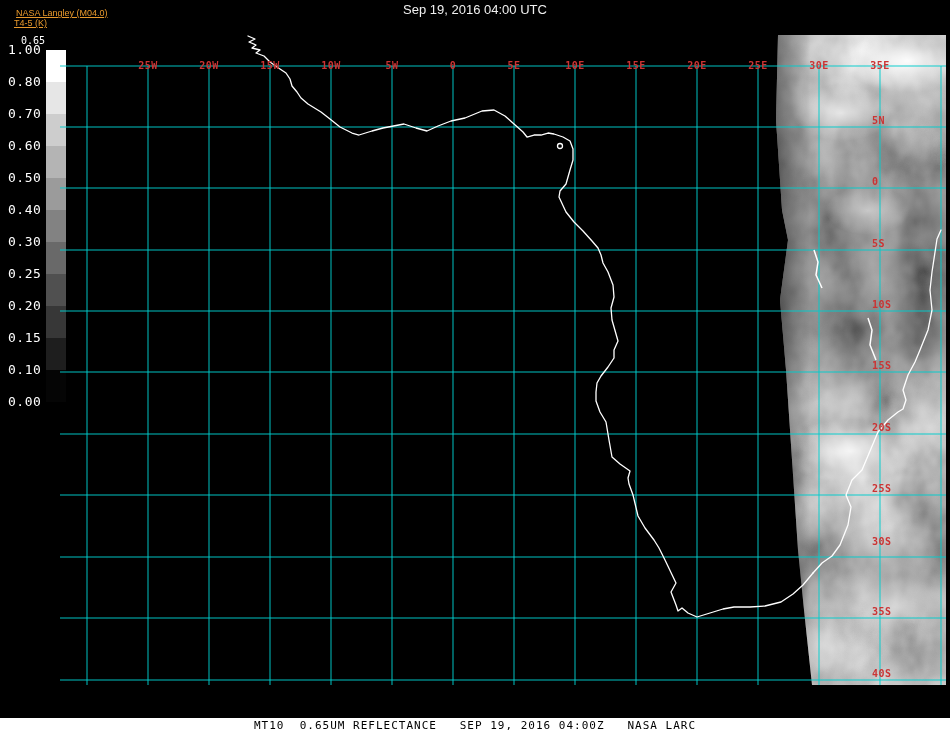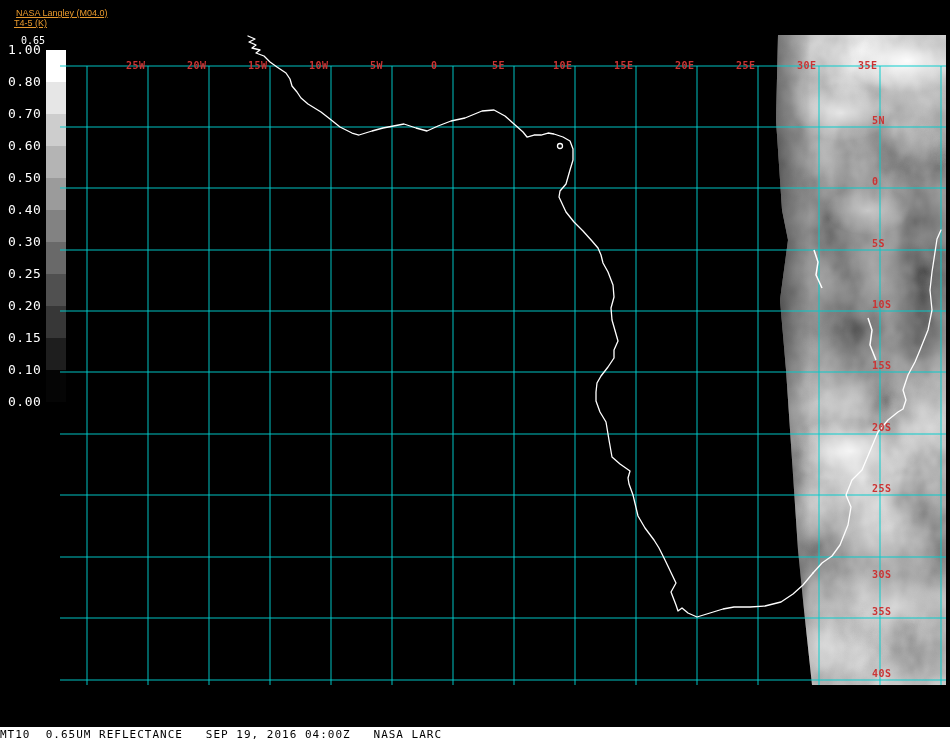--- a/index.html
+++ b/index.html
@@ -70,41 +70,42 @@
       radial-gradient(ellipse 80px 50px at 30% 94%, rgba(255,255,255,0.45), rgba(255,255,255,0) 70%),
       linear-gradient(180deg, rgba(255,255,255,0.2) 0%, rgba(60,60,60,0.35) 22%,
         rgba(40,40,40,0.4) 45%, rgba(120,120,120,0.2) 60%,
         rgba(255,255,255,0.25) 68%, rgba(60,60,60,0.3) 80%, rgba(150,150,150,0.2) 100%);
   }
   svg.grid,svg.coast{position:absolute;inset:0;overflow:visible;}
   .gridpath{stroke:var(--grid);stroke-width:1;fill:none;opacity:0.95;}
   .coastpath{stroke:var(--coastline);stroke-width:1.3;fill:none;stroke-linejoin:round;stroke-linecap:round;}
   .lakepath{stroke:var(--coastline);stroke-width:1.5;fill:none;}
   .lon-label{
-    position:absolute;width:44px;top:25px;
+    position:absolute;width:44px;text-align:center;top:25px;
     color:var(--geo-labels);font-size:10px;font-weight:bold;line-height:12px;letter-spacing:0.5px;
   }
   .lat-label{
     position:absolute;left:812px;
     color:var(--geo-labels);font-size:10px;font-weight:bold;line-height:10px;letter-spacing:0.5px;
   }
   
   .footer{
-    position:absolute;left:0;right:0;bottom:0;height:23px;
+    position:absolute;left:0;right:0;bottom:0;height:32px;
     background:var(--footer-bg);color:var(--footer-text);
-    text-align:left;font-size:11px;line-height:15px;
+    text-align:center;font-size:11px;line-height:15px;
   }
   .footer span{white-space:pre;letter-spacing:1px;}
 </style>
 </head>
 <body>
 
 <div class="screen">
 
   <div class="titleblock">
+    <div class="t2">Sep 19, 2016 04:00 UTC</div>
   </div>
 
   <div class="credit">
     <div class="c1">NASA Langley (M04.0)</div>
     <div class="c2">T4-5 (K)</div>
   </div>
 
   <div class="cbar-title">0.65</div>
   <div class="cbar"></div>
   <div class="cbar-label" style="top:44px">1.00</div>
@@ -160,21 +161,21 @@
     <div class="lon-label" style="left:737px">30E</div>
     <div class="lon-label" style="left:798px">35E</div>
 
     <div class="lat-label" style="top:81px">5N</div>
     <div class="lat-label" style="top:142px">0</div>
     <div class="lat-label" style="top:204px">5S</div>
     <div class="lat-label" style="top:265px">10S</div>
     <div class="lat-label" style="top:326px">15S</div>
     <div class="lat-label" style="top:388px">20S</div>
     <div class="lat-label" style="top:449px">25S</div>
-    <div class="lat-label" style="top:535px">30S</div>
+    <div class="lat-label" style="top:502px">30S</div>
     <div class="lat-label" style="top:572px">35S</div>
     <div class="lat-label" style="top:634px">40S</div>
 
   </div>
 
   <div class="footer">
     <span>MT10  0.65UM REFLECTANCE   SEP 19, 2016 04:00Z   NASA LARC</span>
   </div>
 
 </div>

